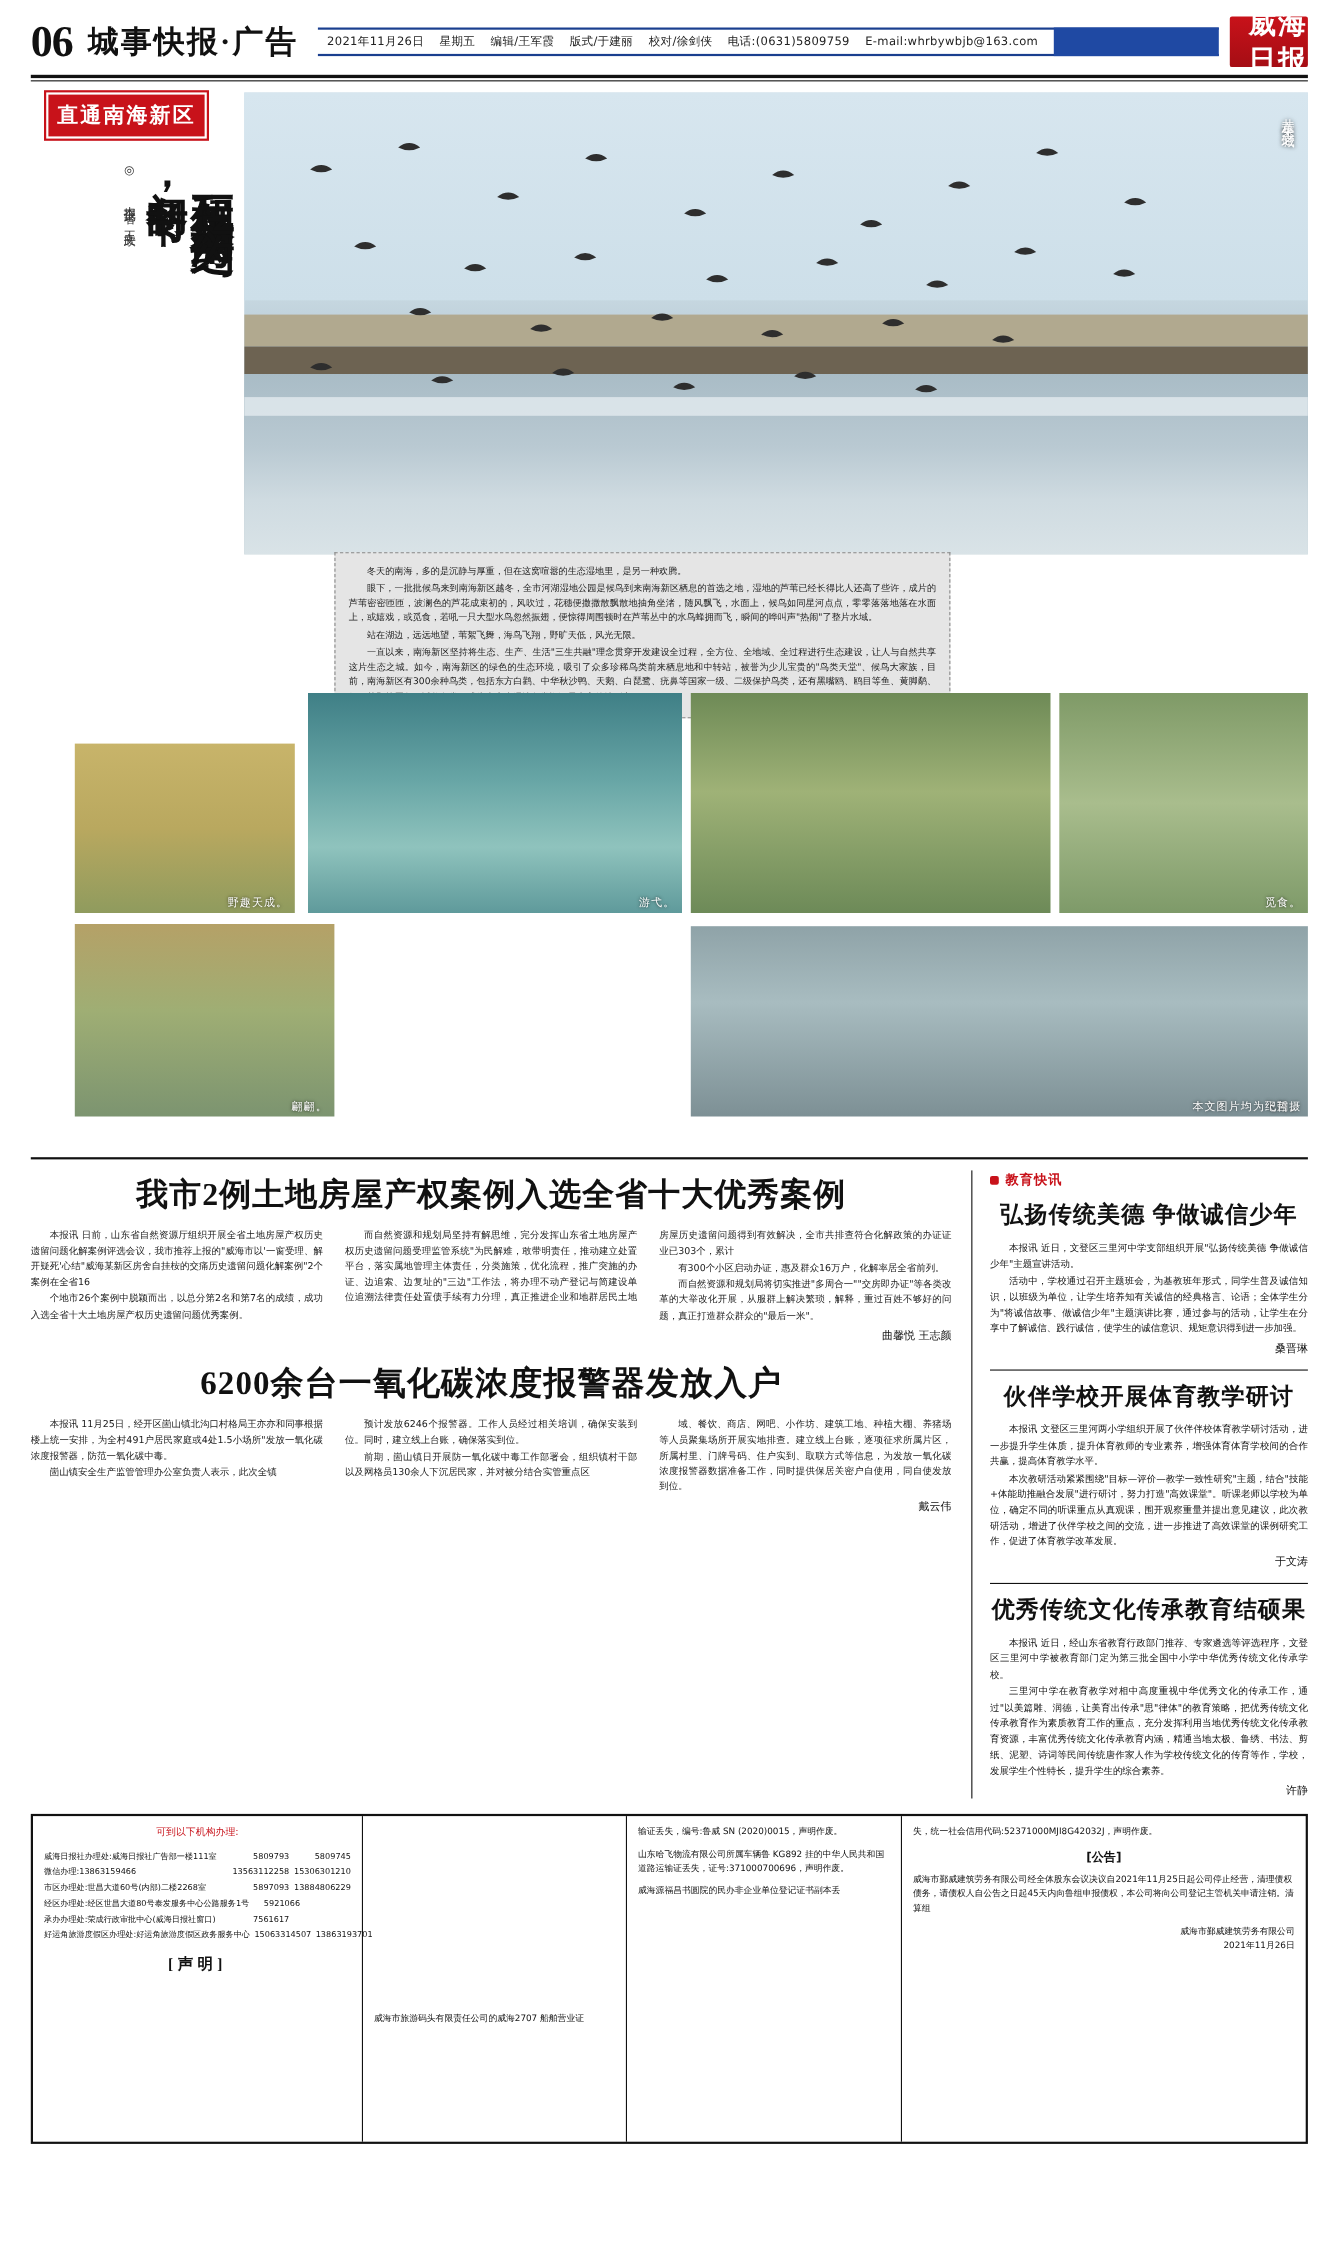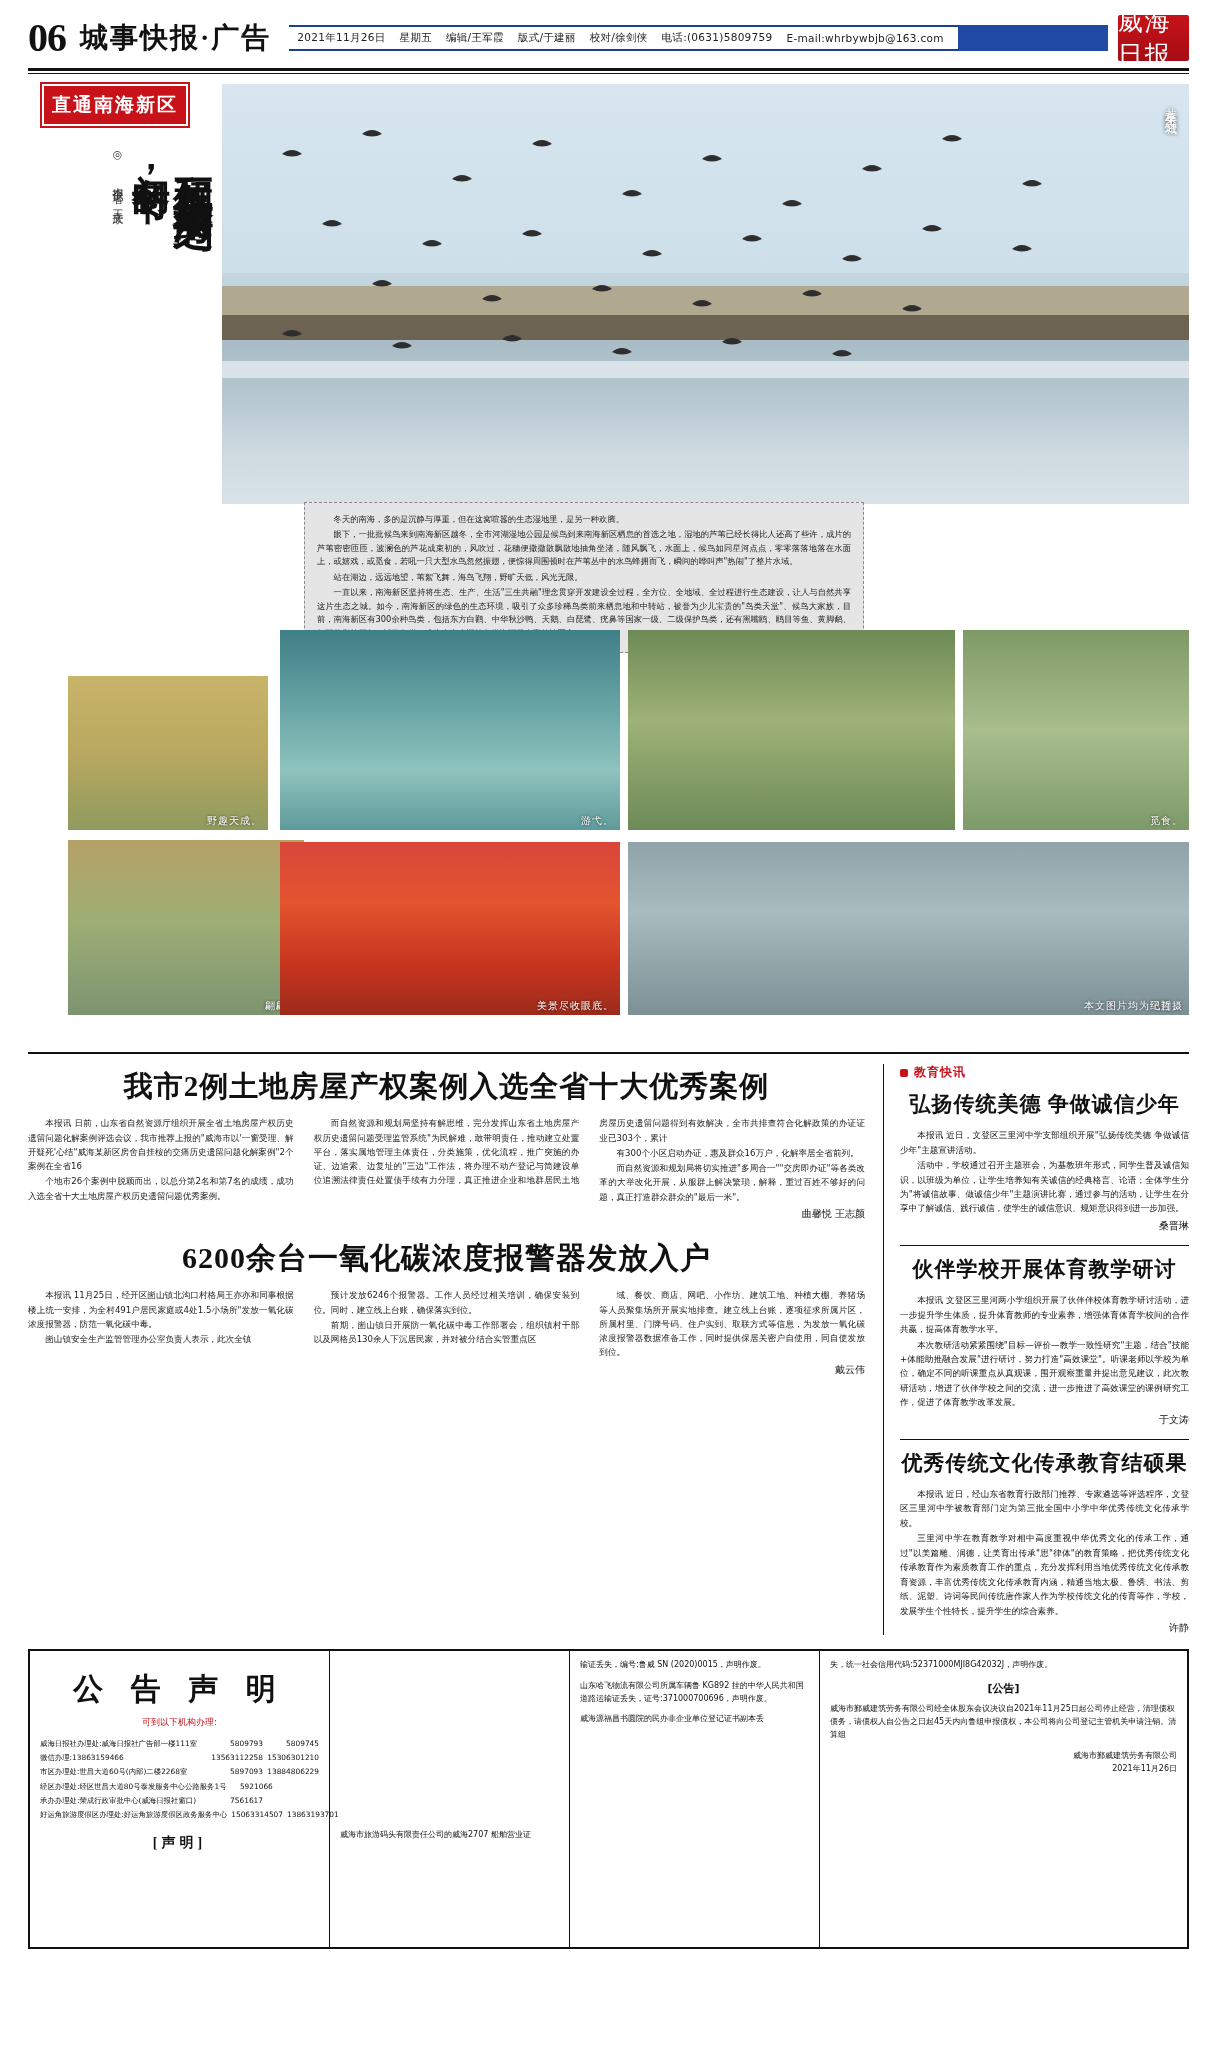--- a/index.html
+++ b/index.html
@@ -30,22 +30,23 @@
     background: #fff; height: 26px; display: flex; align-items: center;
     font-size: 10.5px; color: #222; padding-left: 8px; gap: 14px; white-space: nowrap;
   }
   .meta-bar span { letter-spacing: .3px; }
   .blue-block { width: 150px; height: 26px; background: #1f49a3; margin-left: 0; }
   .logo-box {
     width: 188px; height: 46px; margin-left: 10px;
     background: linear-gradient(#c8121a,#a50d14);
     display: flex; align-items: center; justify-content: center;
     color: #fff; font-family: "Liberation Serif", serif;
-    font-size: 25px; font-weight: normal; letter-spacing: 2px;
+    font-size: 25px; font-weight: bold; letter-spacing: 2px;
     border-radius: 2px;
+    text-align: right;
   }
   .rule-thick { height: 3px; background: #111; margin-top: 6px; }
   .rule-thin { height: 1px; background: #111; margin-top: 2px; }
 
   
   .feature { display: flex; margin-top: 10px; height: 530px; }
   .feature-left { width: 186px; position: relative; }
   .tag-banner {
     background: #c8121a; color: #fff; font-family: "Liberation Serif", serif;
     font-size: 19px; font-weight: bold; letter-spacing: 2px;
@@ -263,23 +264,20 @@
     <div class="ph p-swan">
       <div class="cap">翩翩。</div>
     </div>
     <div class="ph p-duck">
       <div class="cap">游弋。</div>
     </div>
     <div class="ph p-spread"></div>
     <div class="ph p-stork">
       <div class="cap">觅食。</div>
     </div>
-    <div class="ph p-red">
-      <div class="cap">美景尽收眼底。</div>
-    </div>
     <div class="ph p-fly">
       <div class="cap">飞翔。</div>
       <div class="cap" style="right:6px;bottom:2px;transform:translateX(0)">本文图片均为纪哲摄</div>
     </div>
   </div>
 
   <div class="mid-rule"></div>
 
   <div class="lower">
     <div class="col-left">
@@ -331,21 +329,20 @@
       <div class="side-body">
         <p>本报讯 近日，经山东省教育行政部门推荐、专家遴选等评选程序，文登区三里河中学被教育部门定为第三批全国中小学中华优秀传统文化传承学校。</p>
         <p>三里河中学在教育教学对相中高度重视中华优秀文化的传承工作，通过"以美篇雕、润德，让美育出传承"思"律体"的教育策略，把优秀传统文化传承教育作为素质教育工作的重点，充分发挥利用当地优秀传统文化传承教育资源，丰富优秀传统文化传承教育内涵，精通当地太极、鲁绣、书法、剪纸、泥塑、诗词等民间传统唐作家人作为学校传统文化的传育等作，学校，发展学生个性特长，提升学生的综合素养。</p>
       </div>
       <div class="sign">许静</div>
     </div>
   </div>
 
   <div class="notice">
     <div class="notice-col nc1">
-      <div class="notice-head">公 告 声 明</div>
       <div class="notice-sub">可到以下机构办理:</div>
 
       <div class="n-row">
         <span class="lbl">威海日报社办理处:威海日报社广告部一楼111室</span>
         <span class="num">5809793</span>
         <span class="num2">5809745</span>
       </div>
       <div class="n-row">
         <span class="lbl">微信办理:13863159466</span>
         <span class="num">13563112258</span>

